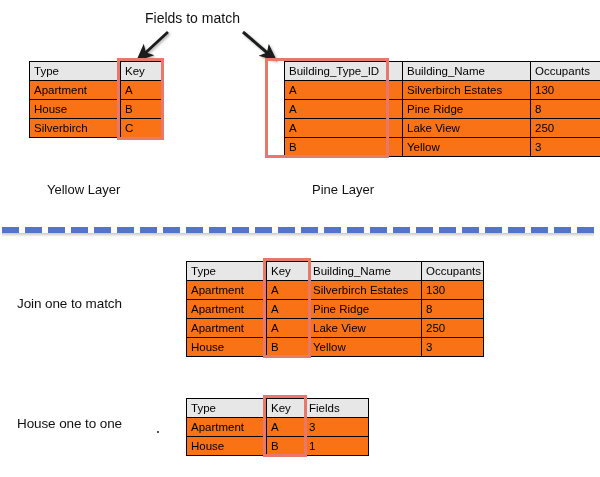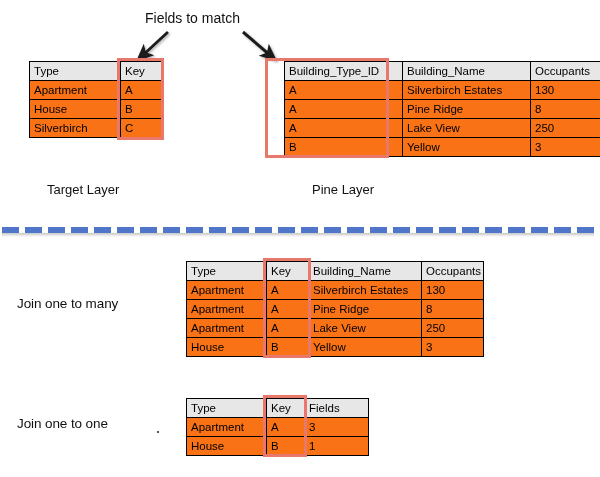--- a/index.html
+++ b/index.html
@@ -159,21 +159,21 @@
         <td>B</td>
       </tr>
       <tr>
         <td>Silverbirch</td>
         <td>C</td>
       </tr>
     </tbody>
   </table>
   <div class="hl" style="left:117px; top:58px; width:47px; height:82px;"></div>
 
-  <div class="caption" style="left:47px; top:182px;">Target Layer</div>
+  <div class="caption" style="left:47px; top:182px;">Yellow Layer</div>
 
   <table class="tbl" style="left:284px; top:61px; width:318px;">
     <colgroup>
         <col style="width:118px">
         <col style="width:128px">
         <col style="width:72px">
       </colgroup>
     <thead>
       <tr>
         <th>Building_Type_ID</th>
@@ -231,21 +231,21 @@
     <div class="seg" style="left:439px; width:17px;"></div>
     <div class="seg" style="left:462px; width:17px;"></div>
     <div class="seg" style="left:485px; width:17px;"></div>
     <div class="seg" style="left:508px; width:17px;"></div>
     <div class="seg" style="left:531px; width:17px;"></div>
     <div class="seg" style="left:554px; width:17px;"></div>
     <div class="seg" style="left:577px; width:17px;"></div>
     <div class="shadow" style="left:2px; width:592px;"></div>
   </div>
 
-  <div class="label" style="left:17px; top:296px;">Join one to many</div>
+  <div class="label" style="left:17px; top:296px;">Join one to match</div>
 
   <table class="tbl" style="left:186px; top:261px; width:297px;">
     <colgroup>
         <col style="width:80px">
         <col style="width:42px">
         <col style="width:113px">
         <col style="width:62px">
       </colgroup>
     <thead>
       <tr>
@@ -277,21 +277,21 @@
       <tr>
         <td>House</td>
         <td>B</td>
         <td>Yellow</td>
         <td>3</td>
       </tr>
     </tbody>
   </table>
   <div class="hl" style="left:263px; top:258px; width:48px; height:100px;"></div>
 
-  <div class="label" style="left:17px; top:416px;">Join one to one</div>
+  <div class="label" style="left:17px; top:416px;">House one to one</div>
   <div class="micro-dot" style="left:157px; top:431px;"></div>
 
   <table class="tbl" style="left:186px; top:398px; width:182px;">
     <colgroup>
         <col style="width:80px">
         <col style="width:38px">
         <col style="width:64px">
       </colgroup>
     <thead>
       <tr>

